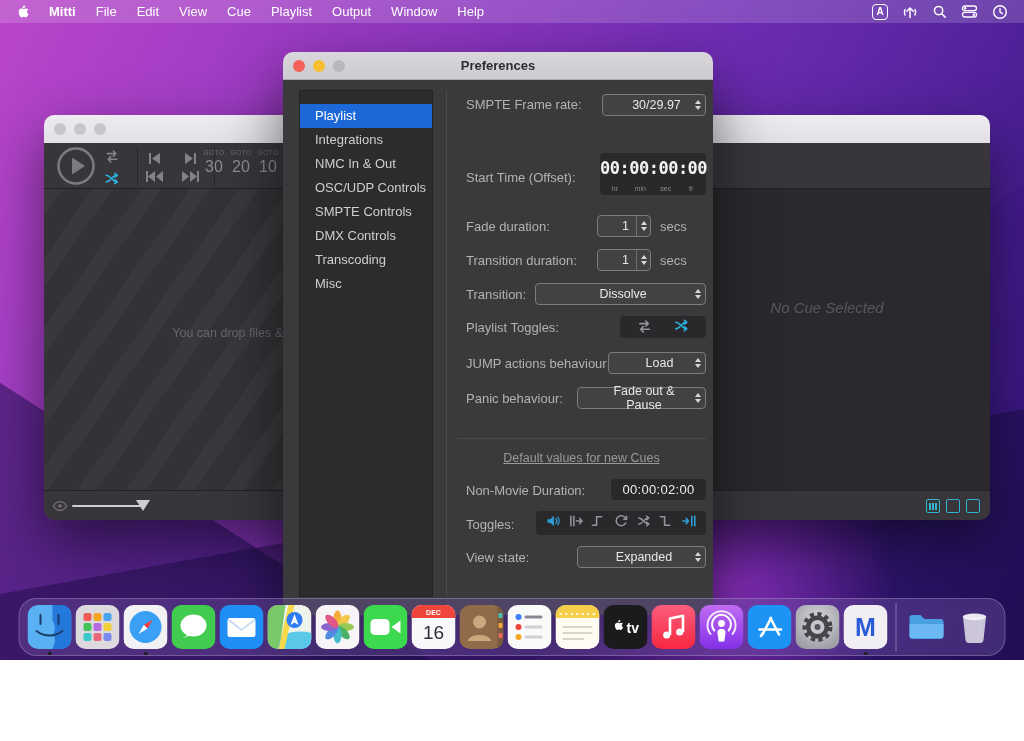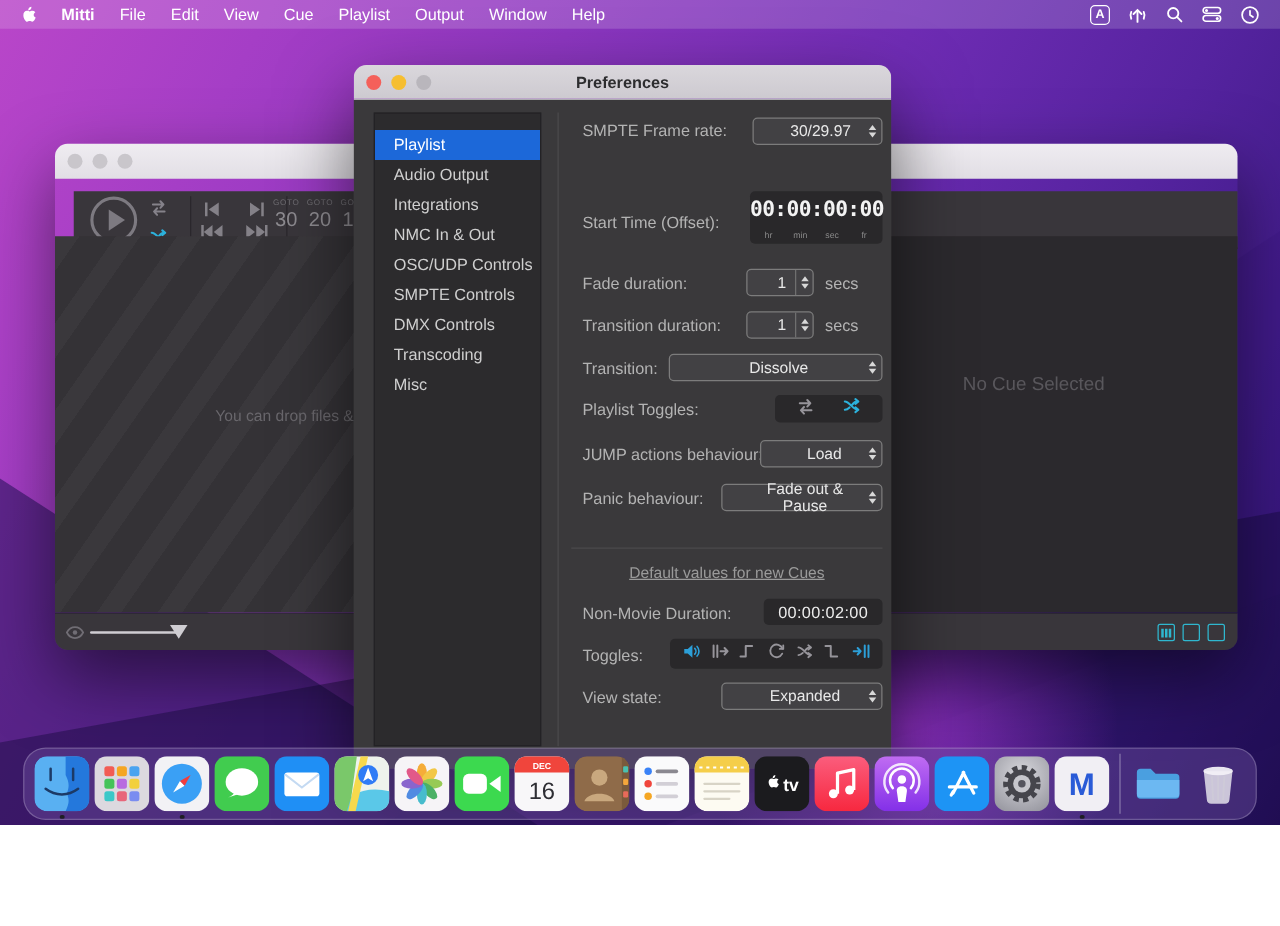--- a/index.html
+++ b/index.html
@@ -24,28 +24,28 @@
   .mb-ico { display:flex; align-items:center; justify-content:center; }
   .kbd-box { width:16px; height:16px; border:1.4px solid #fff; border-radius:4px; font-size:10px; font-weight:bold;
     display:flex; align-items:center; justify-content:center; color:#fff; }
 
   
   .mwin { position:absolute; left:44px; top:115px; width:946px; height:405px; border-radius:10px;
     box-shadow:0 22px 55px rgba(0,0,0,.50); z-index:10; }
   .mw-title { position:absolute; left:0; top:0; right:0; height:28px; border-radius:10px 10px 0 0;
     background:linear-gradient(#efecf1,#e2dfe5); display:flex; align-items:center; padding-left:10px; gap:8px; }
   .mw-title .dot { width:12px; height:12px; border-radius:50%; background:#c9c6cb; }
-  .mw-toolbar { position:absolute; left:0; top:38px; right:0; height:46px; background:#39363b; border-bottom:1px solid #232026;margin-left:15px; }
+  .mw-toolbar { position:absolute; left:0; top:28px; right:0; height:46px; background:#39363b; border-bottom:1px solid #232026; }
   .tb-div { position:absolute; top:4px; height:38px; width:1px; background:#2a272c; }
   .mw-content { position:absolute; left:0; top:74px; right:0; height:301px; }
   .pane-playlist { position:absolute; left:0; top:0; width:650px; height:301px; background:#343236;
     background-image:repeating-linear-gradient(125deg, rgba(255,255,255,.03) 0 16px, rgba(0,0,0,0) 16px 40px); }
   .pane-preview { position:absolute; left:650px; top:0; width:296px; height:301px; background:#2b292d; }
   .drop-hint { position:absolute; right:411px; top:137px; color:#69676c; font-size:12.5px; white-space:nowrap; }
-  .no-cue { position:absolute; left:0; right:30px; top:110px; text-align:center; color:#59575c; font-size:15px; }
+  .no-cue { position:absolute; left:0; right:30px; top:110px; text-align:center; color:#59575c; font-size:15px;font-style:italic; }
   .mw-bottom { position:absolute; left:0; top:375px; right:0; height:30px; background:#39363b;
     border-top:1px solid #232026; border-radius:0 0 10px 10px; }
   .slider-line { position:absolute; left:28px; top:14px; width:70px; height:2px; background:#cfcdd2; border-radius:1px; }
   .slider-thumb { position:absolute; left:92px; top:9px; width:0; height:0;
     border-left:7px solid transparent; border-right:7px solid transparent; border-top:11px solid #cfcdd2; }
   .viewbtns { position:absolute; right:10px; top:8px; display:flex; gap:6px; }
   .vb { width:14px; height:14px; border:1.5px solid #2fb7cf; border-radius:2px; display:flex; align-items:center; justify-content:center; gap:1.5px; }
   .vb i { display:block; width:1.5px; height:7px; background:#2fb7cf; }
   .playbtn { position:absolute; left:12px; top:3px; }
   .tgl-col { position:absolute; left:58px; top:5px; display:flex; flex-direction:column; gap:4px; }
@@ -258,21 +258,20 @@
   <div class="pwin">
     <div class="pw-title">
       <span class="tl red"></span>
       <span class="tl yel"></span>
       <span class="tl gry"></span>
       <span class="t">Preferences</span>
     </div>
     <div class="pw-body">
       <div class="pw-side">
         <div class="side-item sel">Playlist</div>
-        <div class="side-item">Audio Output</div>
         <div class="side-item">Integrations</div>
         <div class="side-item">NMC In &amp; Out</div>
         <div class="side-item">OSC/UDP Controls</div>
         <div class="side-item">SMPTE Controls</div>
         <div class="side-item">DMX Controls</div>
         <div class="side-item">Transcoding</div>
         <div class="side-item">Misc</div>
       </div>
       <div class="pw-vdiv"></div>
 

